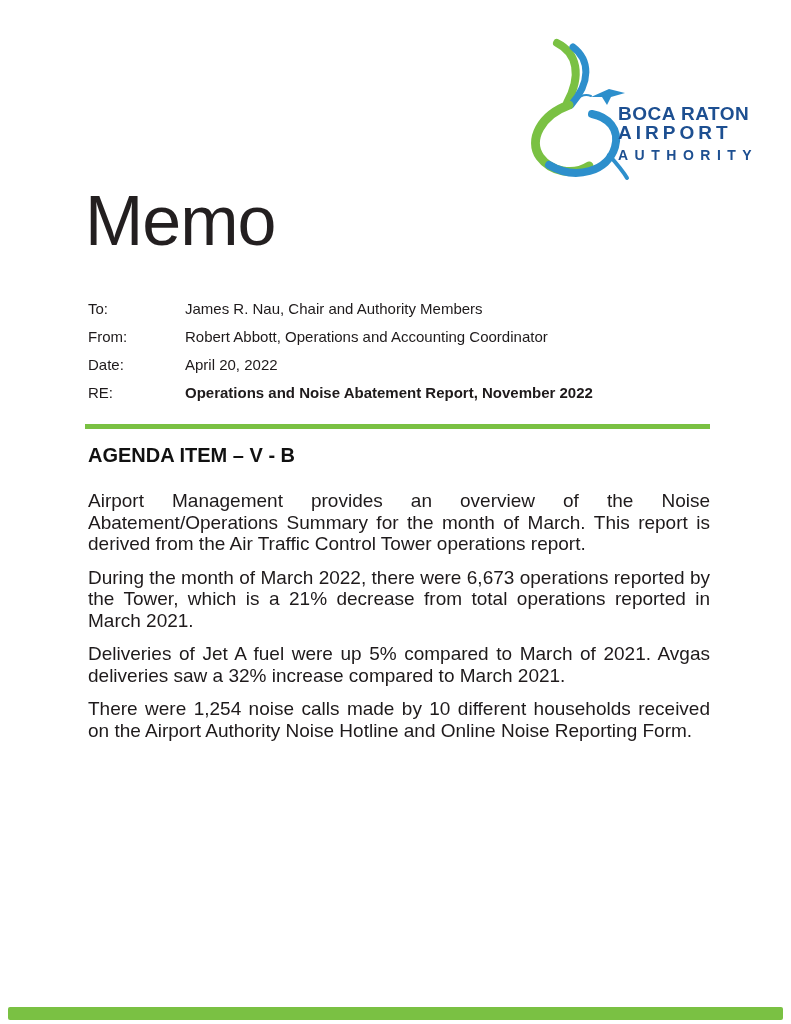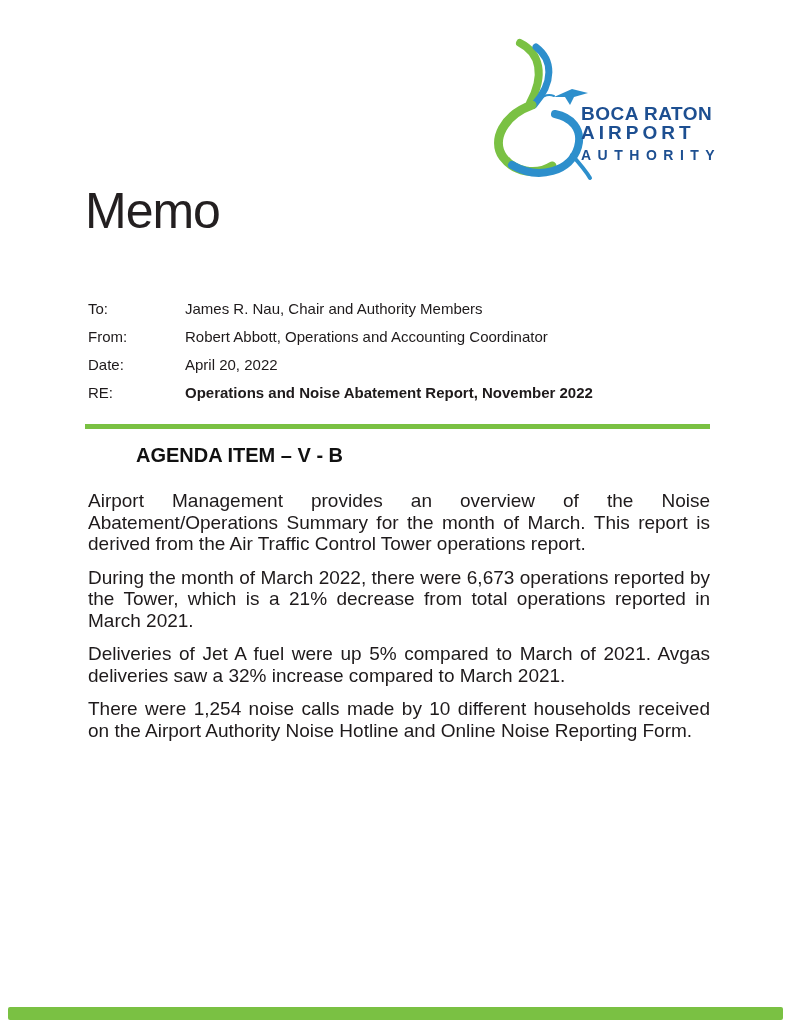--- a/index.html
+++ b/index.html
@@ -6,51 +6,51 @@
   html, body { background: #ffffff; }
   body {
     width: 791px; height: 1024px;
     position: relative;
     font-family: "Liberation Sans", sans-serif;
     color: #1e1a1b;
     overflow: hidden;
   }
 
   
-  .logo { position: absolute; left: 484px; top: 35px; width: 270px; height: 150px; }
+  .logo { position: absolute; left: 521px; top: 35px; width: 270px; height: 150px; }
   .logo svg { position: absolute; left: 0; top: 0; }
   .logo-text { position: absolute; left: 97px; top: 68px; color: #1d4f91; white-space: nowrap; }
   .logo-line1 { font-size: 19px; font-weight: bold; letter-spacing: 0.5px; }
   .logo-line2 { font-size: 19px; font-weight: bold; letter-spacing: 4px; margin-top: -3px; }
   .logo-line3 { font-size: 14px; font-weight: 700; letter-spacing: 6.5px; margin-top: 3px; }
 
   
   .memo-title {
     position: absolute; left: 85px; top: 186px;
-    font-size: 50px; font-weight: 400; line-height: 1;
+    font-size: 70px; font-weight: 400; line-height: 1;
     color: #231f20; letter-spacing: -1px;
   }
 
   
   .fields { position: absolute; left: 88px; top: 300px; width: 620px; }
   .field-row { display: flex; height: 28px; font-size: 15px; justify-content: space-between; }
   .field-label { width: 97px; flex: 0 0 97px; }
   .field-value { flex: 1; }
   .field-value.bold { font-weight: bold; }
 
   
   .divider {
     position: absolute; left: 85px; top: 424px;
     width: 625px; height: 5px; background: #7ac143;
   }
 
   
   .agenda-heading {
     position: absolute; left: 88px; top: 444px;
-    font-size: 20px; font-weight: bold; color: #111111; margin-left: 48px;
+    font-size: 20px; font-weight: bold; color: #111111;
   }
 
   
   .body-copy {
     position: absolute; left: 88px; top: 490px; width: 622px;
     font-size: 19px; line-height: 21.5px; text-align: justify;
   }
   .body-copy p { margin-bottom: 12px; }
 
   

